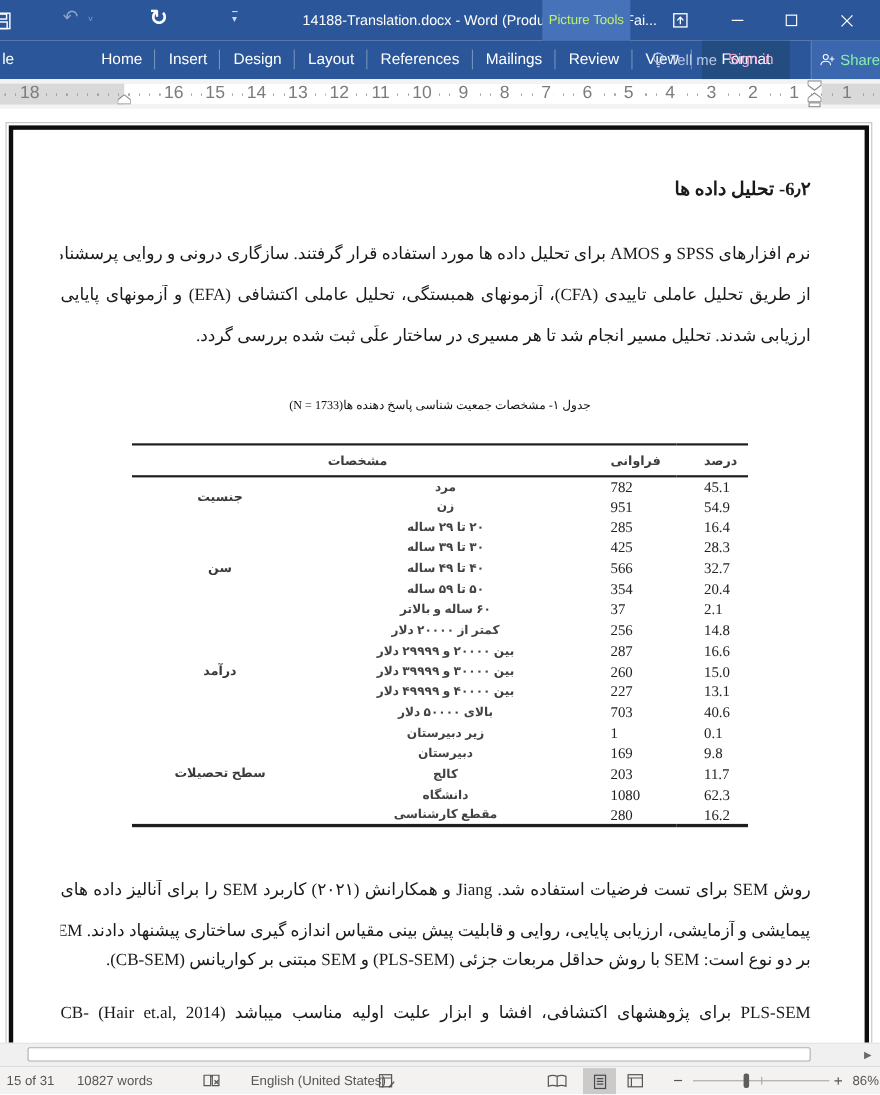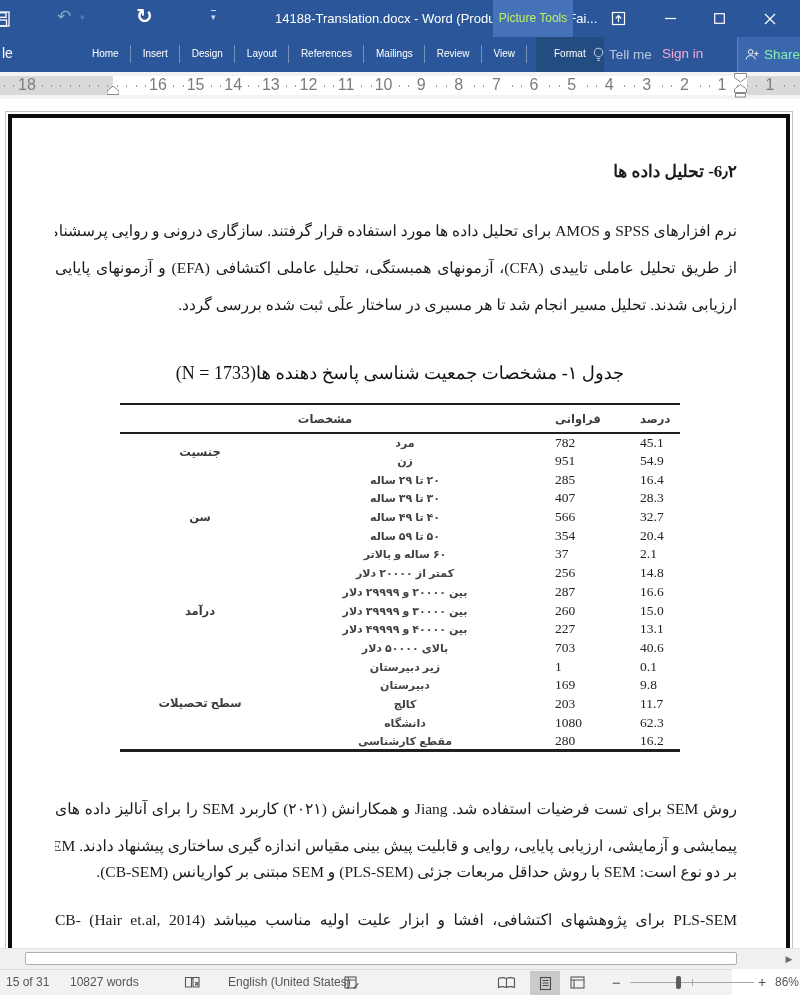--- a/index.html
+++ b/index.html
@@ -16,21 +16,21 @@
   .qat-caret { position:absolute; left:211px; top:10px; color:#cdd9ec; font-size:9px; border-top:1px solid #cdd9ec; line-height:10px; padding-top:1px; }
   .win-title { position:absolute; left:275px; top:0; height:37px; line-height:37px; color:#ffffff; font-size:13px; white-space:nowrap; }
   .picture-tools { position:absolute; left:493px; top:0; width:80px; height:37px; background:#4672ba; color:#bef264; font-size:12px; text-align:center; line-height:37px; }
   .win-btn { position:absolute; top:0; width:44px; height:37px; display:flex; align-items:center; justify-content:center; color:#fff; }
   .wb-display { left:596px; } .wb-min { left:648px; } .wb-max { left:697px; } .wb-close { left:748px; }
 
   
   .ribbon { position:absolute; top:37px; left:0; width:800px; height:35px; background:#2b579a; }
   .file-partial { position:absolute; left:0; top:0; height:35px; line-height:33px; color:#fff; font-size:14px; padding-left:2px; }
   .tabs { position:absolute; left:80px; top:0; height:35px; display:flex; align-items:stretch; }
-  .tab { color:#fff; font-size:10px; line-height:33px; padding:0 12px; position:relative; white-space:nowrap; }
+  .tab { color:#fff; font-size:14px; line-height:33px; padding:0 12px; position:relative; white-space:nowrap; }
   .tab:not(:last-child)::after { content:""; position:absolute; right:0; top:8px; height:18px; width:1px; background:rgba(255,255,255,.35); }
   .tab-format { margin-left:9px; background:#234c80; padding:0 18px; }
   .tellme { position:absolute; left:593px; top:0; height:35px; display:flex; align-items:center; gap:5px; color:#b9c7e0; font-size:13.5px; }
   .signin { position:absolute; left:662px; top:0; height:35px; line-height:33px; color:#f9a8d4; font-size:13.5px; }
   .share { position:absolute; left:737px; top:0; width:63px; height:35px; background:#3a67ae; border-left:1px solid #5e83bd; display:flex; align-items:center; gap:5px; color:#86efac; font-size:13.5px; padding-left:7px; }
 
   
   .ruler-row { position:absolute; top:72px; left:0; width:800px; height:27px; background:#f3f3f3; }
   .ruler-strip { position:absolute; top:4px; left:0; right:0; height:19px; background:#d9d9d9; }
   .ruler-page-zone { position:absolute; left:113px; width:634px; top:0; bottom:0; background:#ffffff; }
@@ -44,21 +44,21 @@
   
   .doc-area { position:absolute; top:99px; left:0; width:800px; height:849px; background:#ffffff; overflow:hidden; }
   .page-frame { position:absolute; left:8px; top:15px; width:782px; height:900px;
                 border:4px solid #0d0d0d; box-shadow:0 0 0 2px #fff, 0 0 0 3px #c3c3c3; }
   .doc-heading { position:absolute; top:62px; right:63px; left:55px; text-align:right; direction:rtl;
                  font-family:"Liberation Serif","DejaVu Serif",serif; font-weight:bold; font-size:17px; color:#1a1a1a; }
   .doc-line { position:absolute; right:63px; left:55px; height:27px; direction:rtl; text-align:justify; text-align-last:justify;
               font-family:"Liberation Serif","DejaVu Serif",serif; font-size:15.5px; color:#1a1a1a; white-space:nowrap; overflow:hidden; }
   .doc-line.lastline { text-align:right; text-align-last:right; }
   .caption { position:absolute; top:263px; left:90px; right:90px; text-align:center; direction:rtl;
-             font-family:"Liberation Serif","DejaVu Serif",serif; font-size:18px; color:#111; }
+             font-family:"Liberation Serif","DejaVu Serif",serif; font-size:11px; color:#111; }
 
   
   .demo-table-wrap { position:absolute; top:304px; left:120px; width:560px; }
   table.demo { width:560px; border-collapse:collapse; table-layout:fixed;
                border-top:2px solid #1f1f1f; border-bottom:3px solid #1f1f1f; }
   table.demo col.c-cat { width:160px; } table.demo col.c-lbl { width:250px; }
   table.demo col.c-frq { width:85px; }  table.demo col.c-pct { width:65px; }
   table.demo thead th { border-bottom:2px solid #1f1f1f; height:29px; font-size:11.5px; color:#3d3d3d;
                         font-weight:bold; direction:rtl; vertical-align:middle; }
   table.demo thead th.h-char { text-align:center; }
@@ -68,21 +68,21 @@
   td.lbl { font-size:11px; font-weight:bold; color:#424242; text-align:center; direction:rtl; }
   td.num { font-family:"Liberation Serif","DejaVu Serif",serif; font-size:13.5px; color:#222;
            text-align:left; padding-left:25px; }
 
   
   .hscroll { position:absolute; top:948px; left:0; width:800px; height:21px; background:#f0f0f0; border-top:1px solid #e4e4e4; }
   .hthumb { position:absolute; left:25px; top:3px; width:712px; height:13px; background:#ffffff; border:1px solid #aeaeae; border-radius:2px; }
   .harrow { position:absolute; left:783px; top:4px; width:12px; height:12px; color:#6b6b6b; font-size:9px; line-height:12px; text-align:center; }
 
   
-  .statusbar { position:absolute; top:969px; left:0; width:732px; height:26px; background:#f3f2f1; border-top:1px solid #dcdcdc;
+  .statusbar { position:absolute; top:969px; left:0; width:800px; height:26px; background:#f3f2f1; border-top:1px solid #dcdcdc;
                font-size:12px; color:#555; }
   .sb { position:absolute; top:0; height:25px; line-height:25px; white-space:nowrap; }
   .sb-pages { left:6px; } .sb-words { left:70px; } .sb-proof { left:184px; top:6px; }
   .sb-lang { left:228px; } .sb-track { left:344px; top:6px; }
   .sb-read { left:497px; top:6px; } 
   .sb-print { left:530px; top:1px; width:30px; height:24px; background:#cacaca; display:flex; align-items:center; justify-content:center; }
   .sb-web { left:570px; top:6px; }
   .sb-minus { left:612px; font-size:15px; color:#555; }
   .sb-slider { left:630px; top:12px; width:124px; height:1px; background:#a9a7a5; }
   .sb-notch { position:absolute; left:62px; top:-3px; width:1px; height:7px; background:#a9a7a5; }
@@ -252,21 +252,21 @@
               <td class="num">54.9</td>
             </tr>
             <tr>
               <td rowspan="5" class="cat">سن</td>
               <td class="lbl">۲۰ تا ۲۹ ساله</td>
               <td class="num">285</td>
               <td class="num">16.4</td>
             </tr>
             <tr>
               <td class="lbl">۳۰ تا ۳۹ ساله</td>
-              <td class="num">407</td>
+              <td class="num">425</td>
               <td class="num">28.3</td>
             </tr>
             <tr>
               <td class="lbl">۴۰ تا ۴۹ ساله</td>
               <td class="num">566</td>
               <td class="num">32.7</td>
             </tr>
             <tr>
               <td class="lbl">۵۰ تا ۵۹ ساله</td>
               <td class="num">354</td>

